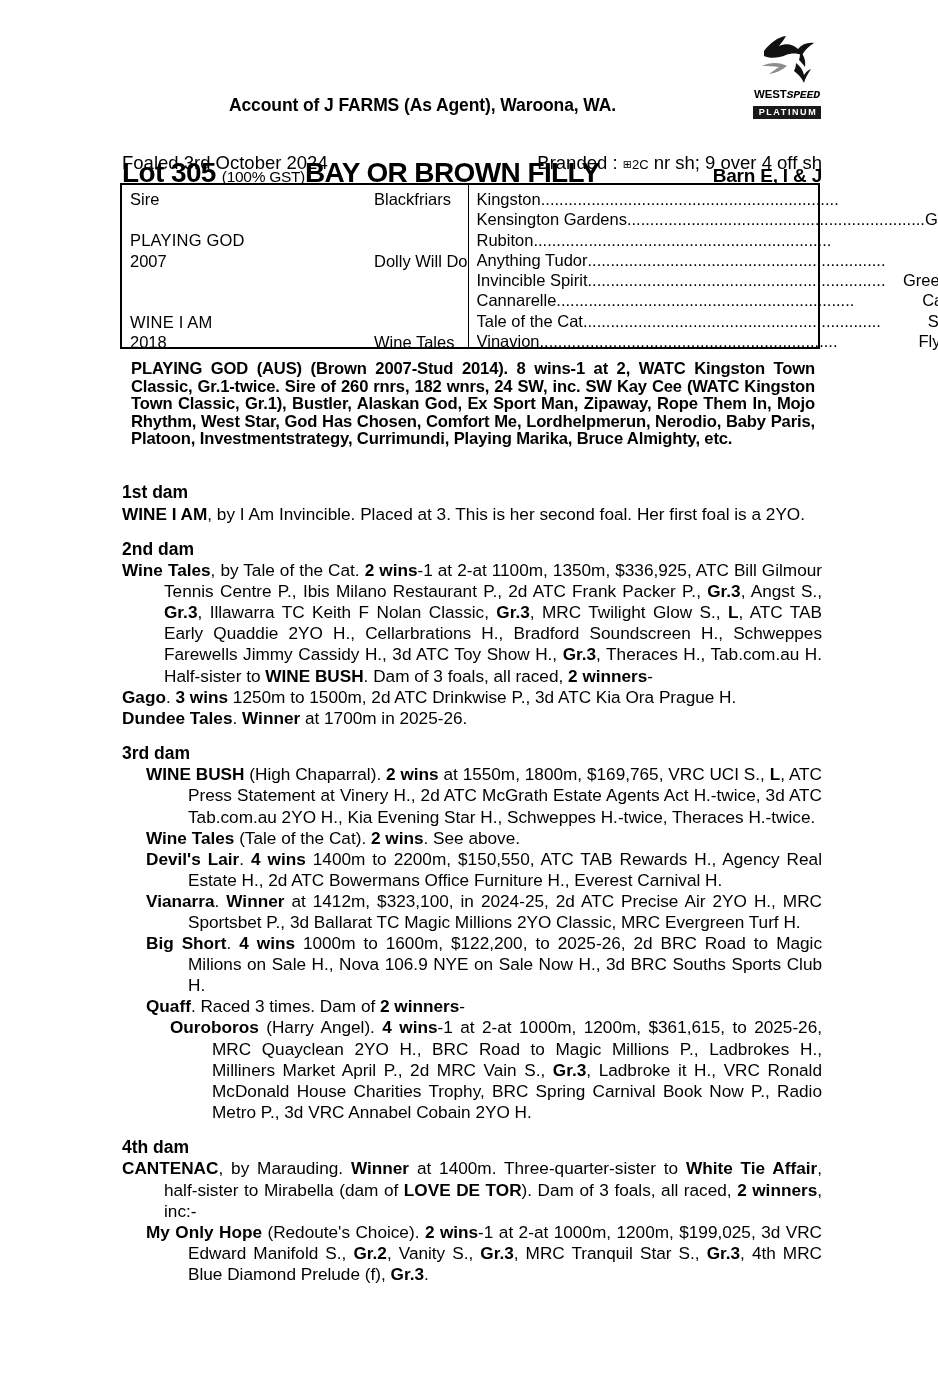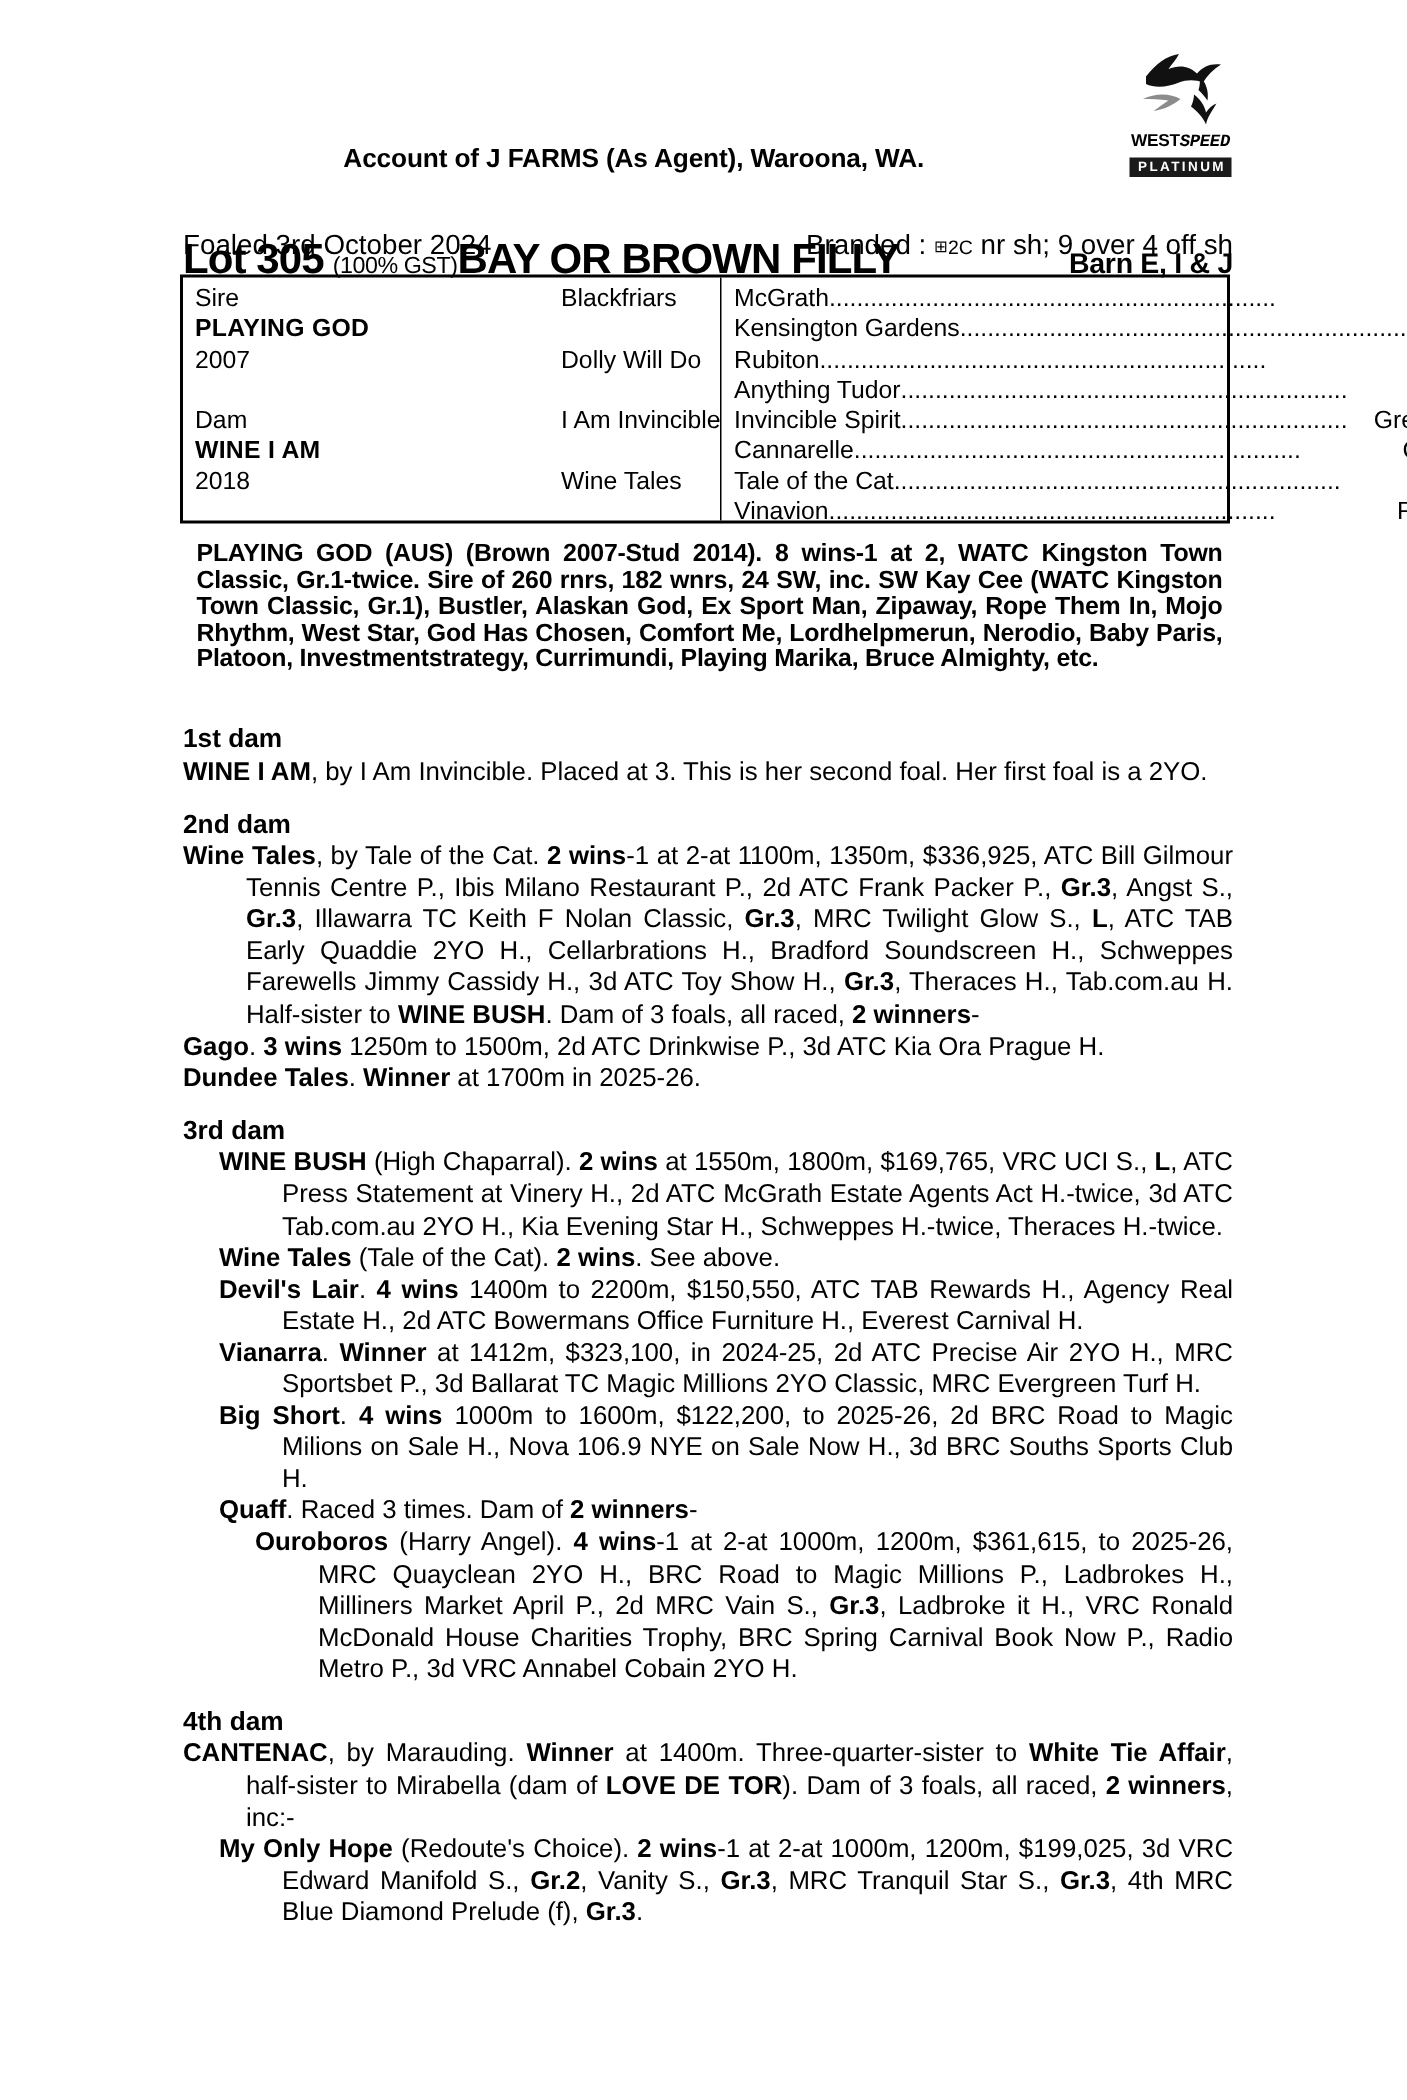--- a/index.html
+++ b/index.html
@@ -150,21 +150,21 @@
   .ped-line {
     height: 20.3px;
     line-height: 20.3px;
     font-size: 16.5px;
     white-space: nowrap;
     display: flex;
     gap: 32px;
   }
   .ped-line .c1 { width: 212px; }
   .ped-line .c2 { }
-  .ped-line.bold { font-weight: bold; letter-spacing: 0.2px; }
+  .ped-line.bold { font-weight: normal; letter-spacing: 0.2px; margin-top: 21px; }
   .lead-line {
     height: 20.3px;
     line-height: 20.3px;
     font-size: 16.5px;
     white-space: nowrap;
     display: flex;
     align-items: baseline;
     overflow: hidden;
   }
   .lead-line .ln { flex: 0 0 auto; }
@@ -268,40 +268,36 @@
         <span class="c2"></span>
       </div>
       <div class="ped-line">
         <span class="c1">2007</span>
         <span class="c2">Dolly Will Do</span>
       </div>
       <div class="ped-line">
           <span class="c1"></span>
           <span class="c2"></span>
         </div>
-      <div class="ped-line">
-        <span class="c1">Dam</span>
-        <span class="c2">I Am Invincible</span>
-      </div>
       <div class="ped-line bold">
         <span class="c1">WINE I AM</span>
         <span class="c2"></span>
       </div>
       <div class="ped-line">
         <span class="c1">2018</span>
         <span class="c2">Wine Tales</span>
       </div>
       <div class="ped-line">
           <span class="c1"></span>
           <span class="c2"></span>
         </div>
     </div>
     <div class="ped-col-right">
       <div class="lead-line">
-          <span class="ln">McGrath</span>
+          <span class="ln">Kingston</span>
           <span class="dots">.................................................................</span>
           <span class="rn">Danzig</span>
         </div>
       <div class="lead-line">
           <span class="ln">Kensington Gardens</span>
           <span class="dots">.................................................................</span>
           <span class="rn">Grosvenor</span>
         </div>
       <div class="lead-line">
           <span class="ln">Rubiton</span>

